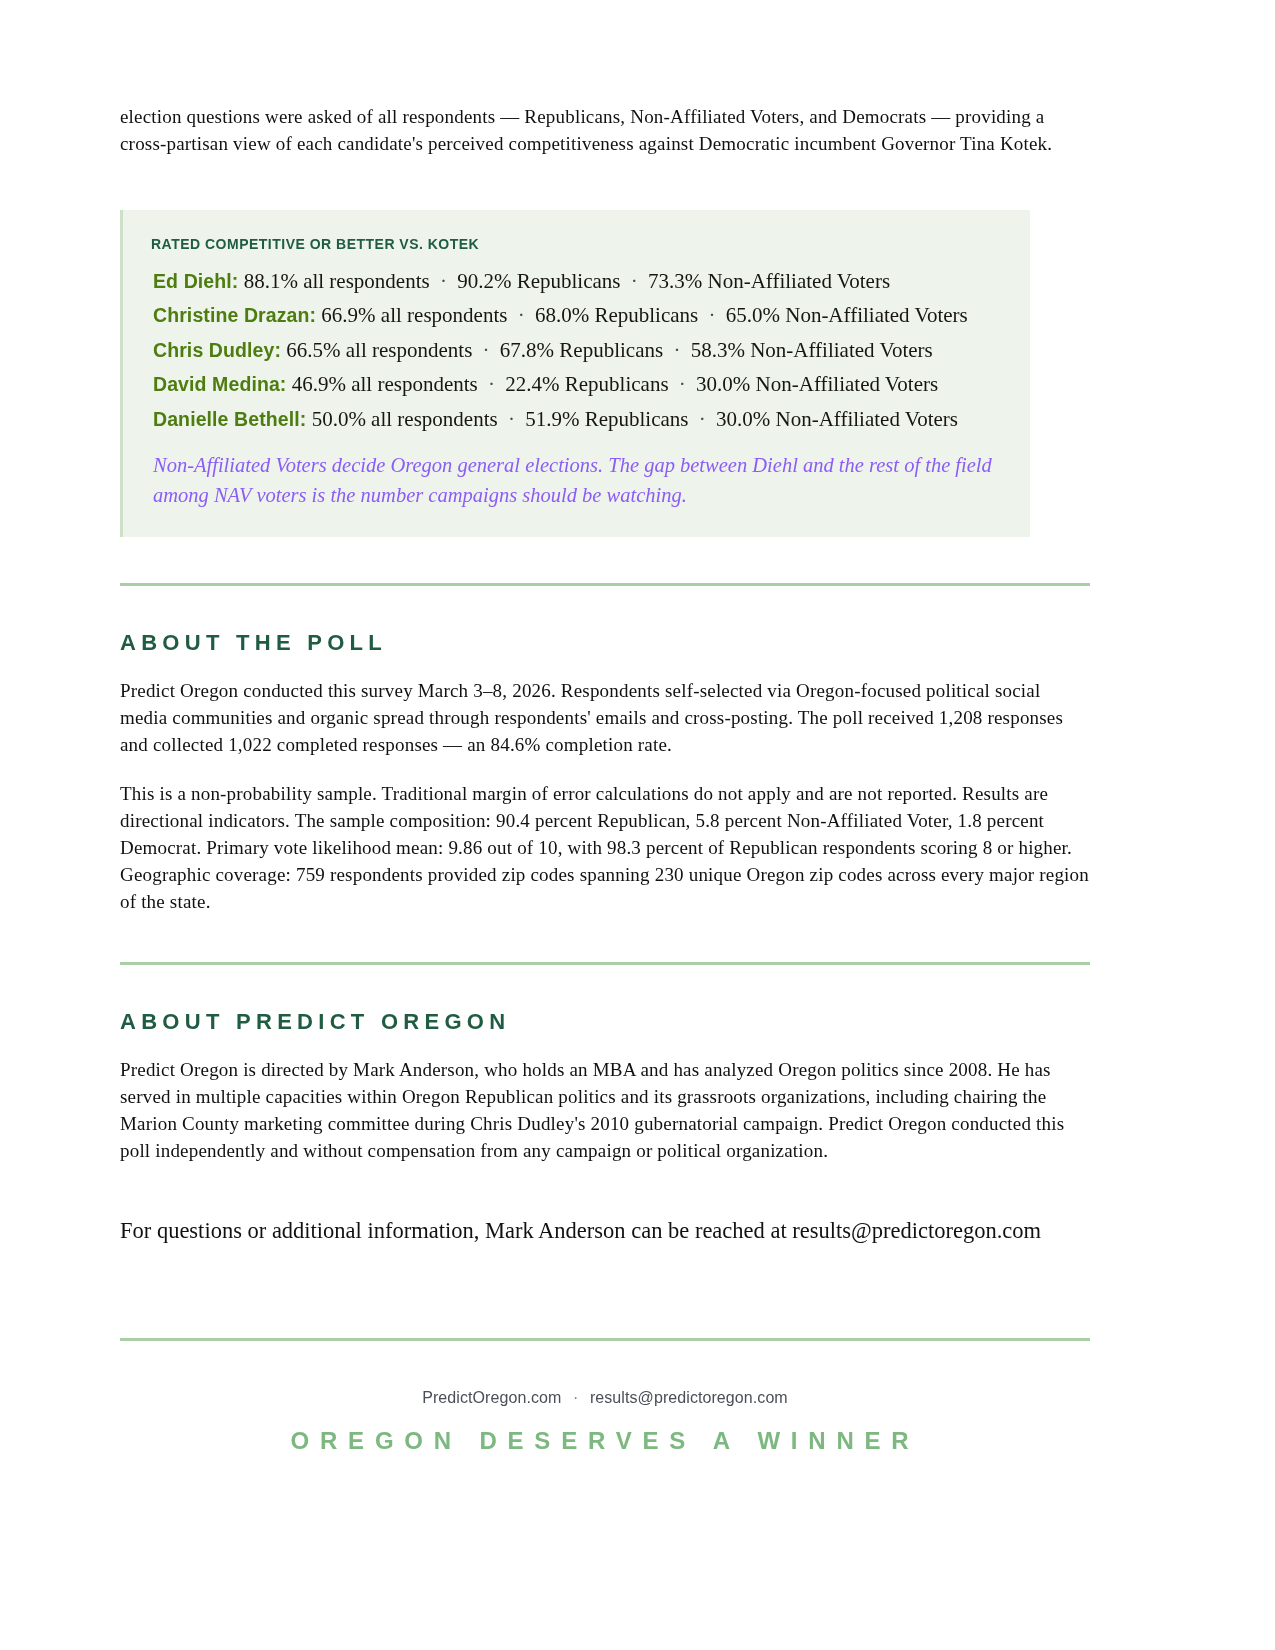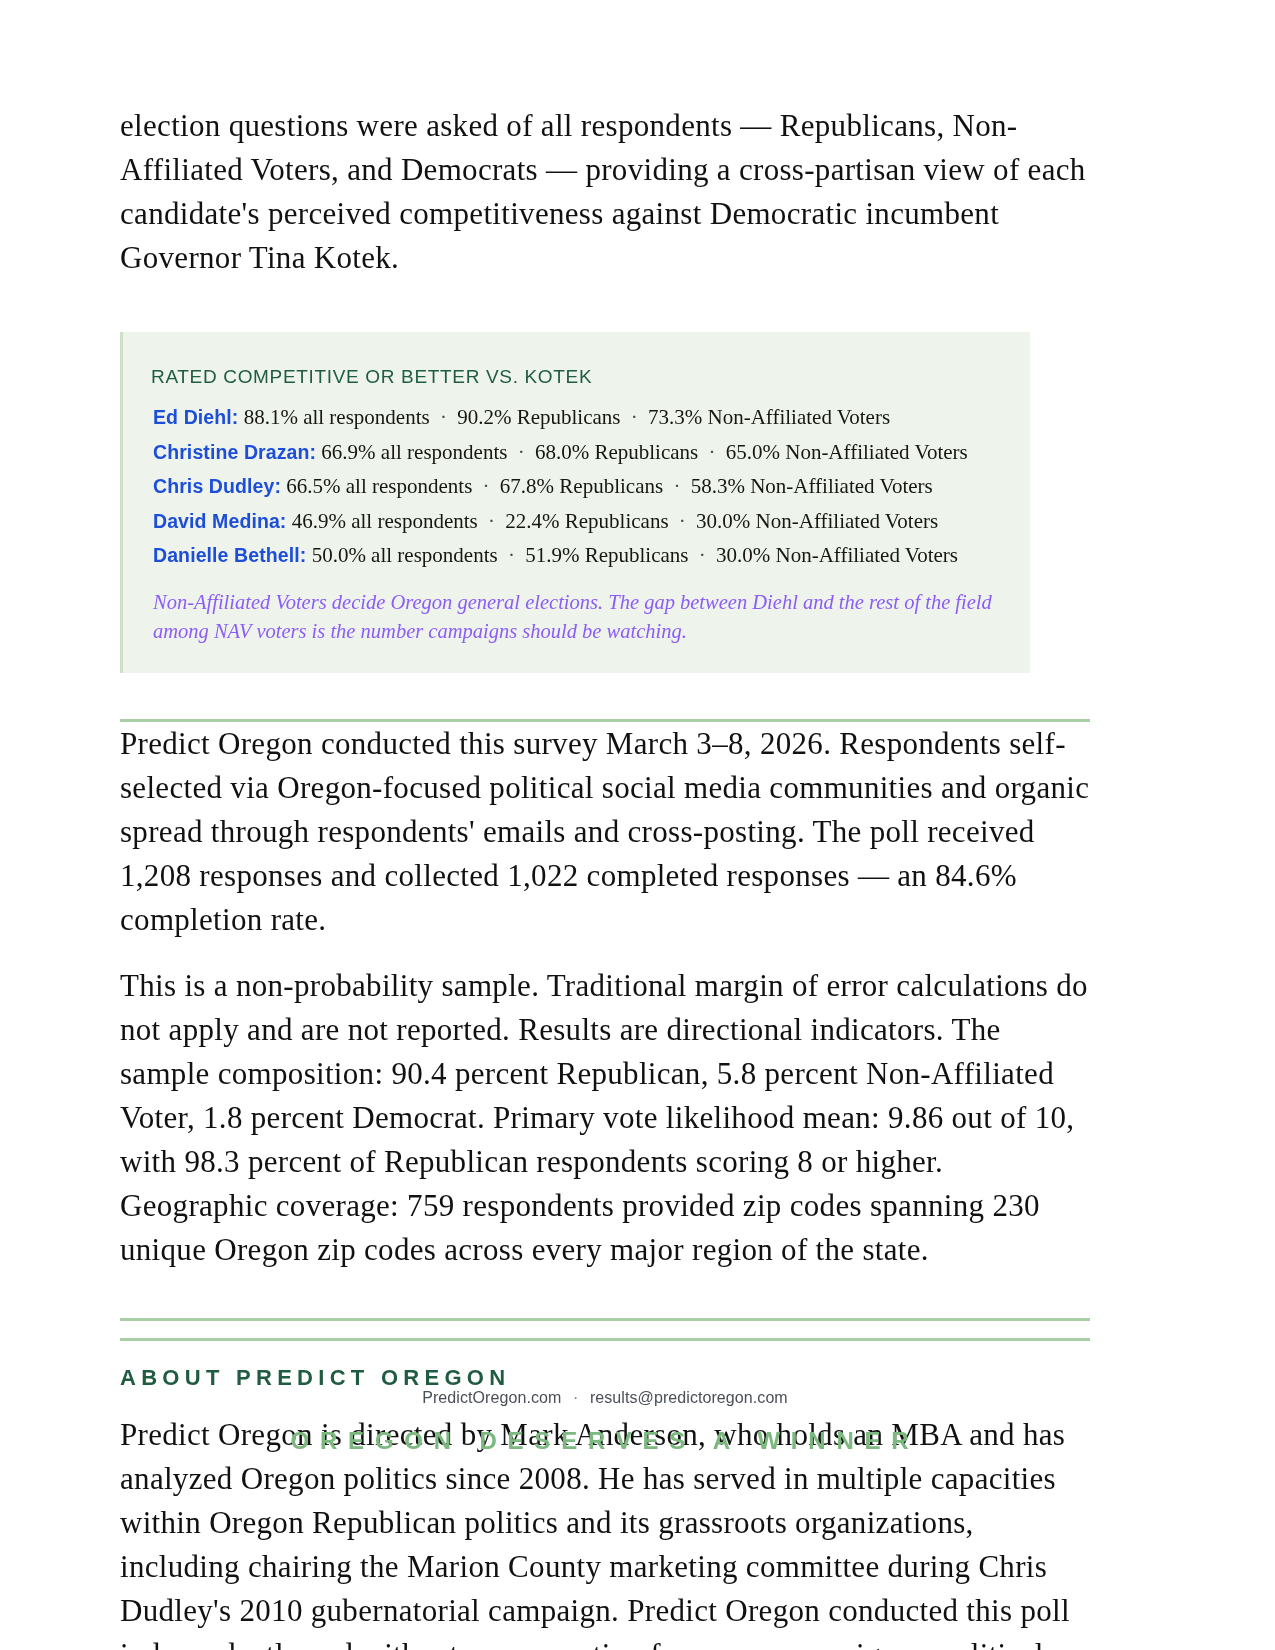--- a/index.html
+++ b/index.html
@@ -25,58 +25,58 @@
   }
   .content {
     position: absolute;
     left: 120px;
     top: 104px;
     width: 970px;
   }
 
   
   .para {
-    font-size: 31px;
+    font-size: 19px;
     line-height: 1.42;
     color: #111111;
     margin: 0 0 22px 0;
     text-align: left;
     letter-spacing: 0.01em;
   }
   .para.tight { margin-bottom: 0; }
 
   
   .callout {
     margin-top: 52px;
     background: #eef4ec;
     border-left: 3px solid #cfe0c9;
     padding: 26px 28px 26px 26px;
     width: 910px;
     box-sizing: border-box;
   }
   .callout-title {
     font-family: "Liberation Sans", "DejaVu Sans", sans-serif;
-    font-weight: normal;
-    font-size: 19px;
+    font-weight: bold;
+    font-size: 14px;
     letter-spacing: 0.035em;
     color: #1f5c41;
-    margin: 8px 0 14px 2px;
+    margin: 0 0 14px 2px;
   }
   .callout-row {
     font-size: 21px;
     line-height: 1.5;
     color: #17170f;
     margin: 0 0 3px 4px;
     white-space: nowrap;
   }
   .cand-name {
     font-family: "Liberation Sans", "DejaVu Sans", sans-serif;
     font-weight: bold;
     font-size: 19.5px;
-    color: #1d4ed8;
+    color: #4d7c0f;
     letter-spacing: 0.005em;
   }
   .sep {
     color: #4a4a4a;
     padding: 0 5px;
   }
   .callout-note {
     font-style: italic;
     font-size: 20.5px;
     line-height: 1.45;
@@ -200,20 +200,21 @@
         <span>30.0% Non-Affiliated Voters</span>
       </div>
 
       <div class="callout-note">Non-Affiliated Voters decide Oregon general elections. The gap between Diehl and the rest of the field among NAV voters is the number campaigns should be watching.</div>
     </div>
 
     <div class="rule-wrap-1">
       <div class="rule"></div>
     </div>
 
+    <h2 class="section-heading">ABOUT THE POLL</h2>
     <p class="para">Predict Oregon conducted this survey March 3–8, 2026. Respondents self-selected via Oregon-focused political social media communities and organic spread through respondents' emails and cross-posting. The poll received 1,208 responses and collected 1,022 completed responses — an 84.6% completion rate.</p>
     <p class="para">This is a non-probability sample. Traditional margin of error calculations do not apply and are not reported. Results are directional indicators. The sample composition: 90.4 percent Republican, 5.8 percent Non-Affiliated Voter, 1.8 percent Democrat. Primary vote likelihood mean: 9.86 out of 10, with 98.3 percent of Republican respondents scoring 8 or higher. Geographic coverage: 759 respondents provided zip codes spanning 230 unique Oregon zip codes across every major region of the state.</p>
 
     <div class="rule-wrap-2">
       <div class="rule"></div>
     </div>
 
     <h2 class="section-heading">ABOUT PREDICT OREGON</h2>
     <p class="para tight">Predict Oregon is directed by Mark Anderson, who holds an MBA and has analyzed Oregon politics since 2008. He has served in multiple capacities within Oregon Republican politics and its grassroots organizations, including chairing the Marion County marketing committee during Chris Dudley's 2010 gubernatorial campaign. Predict Oregon conducted this poll independently and without compensation from any campaign or political organization.</p>
 

